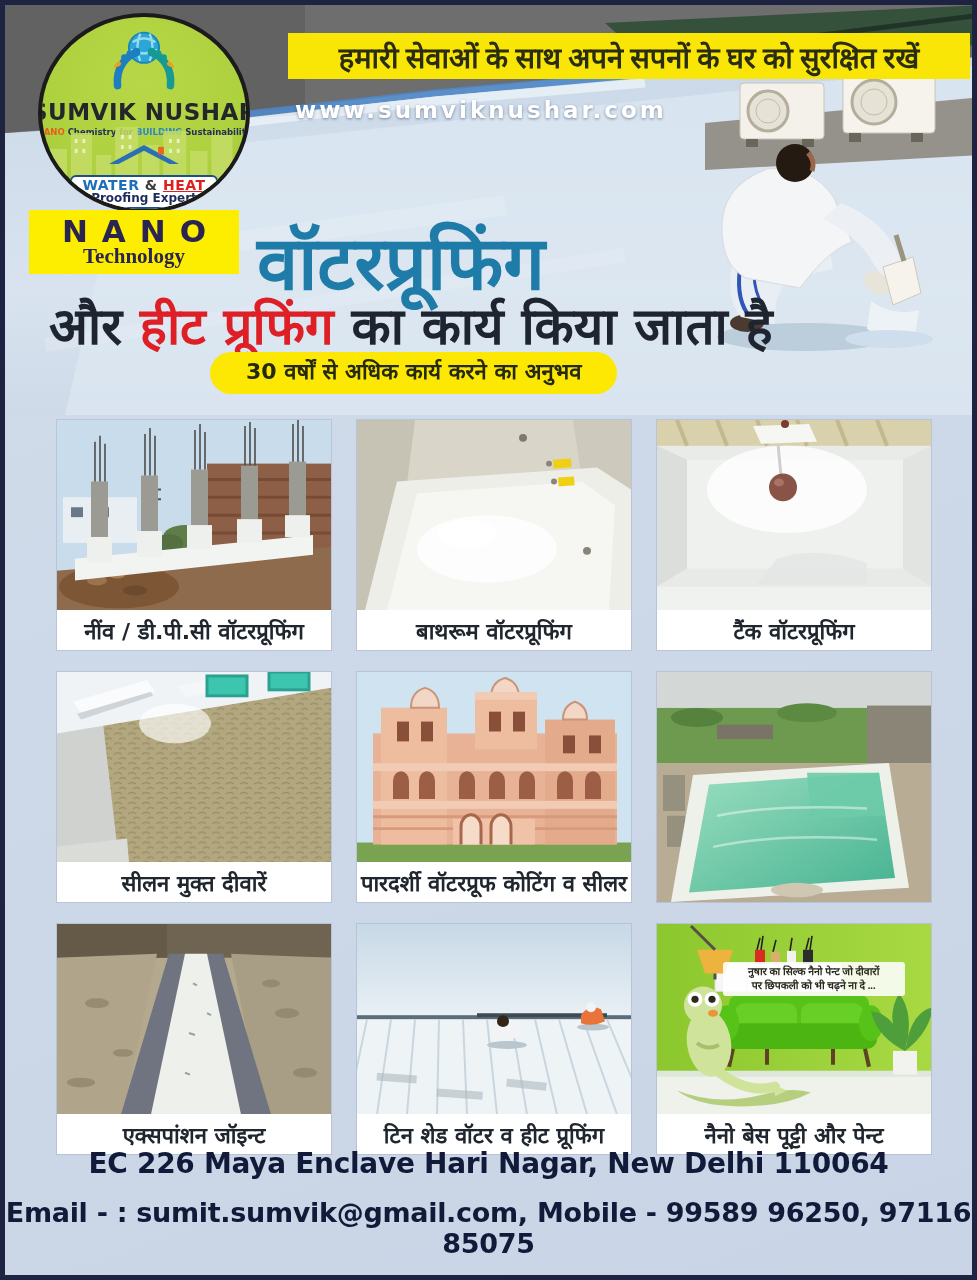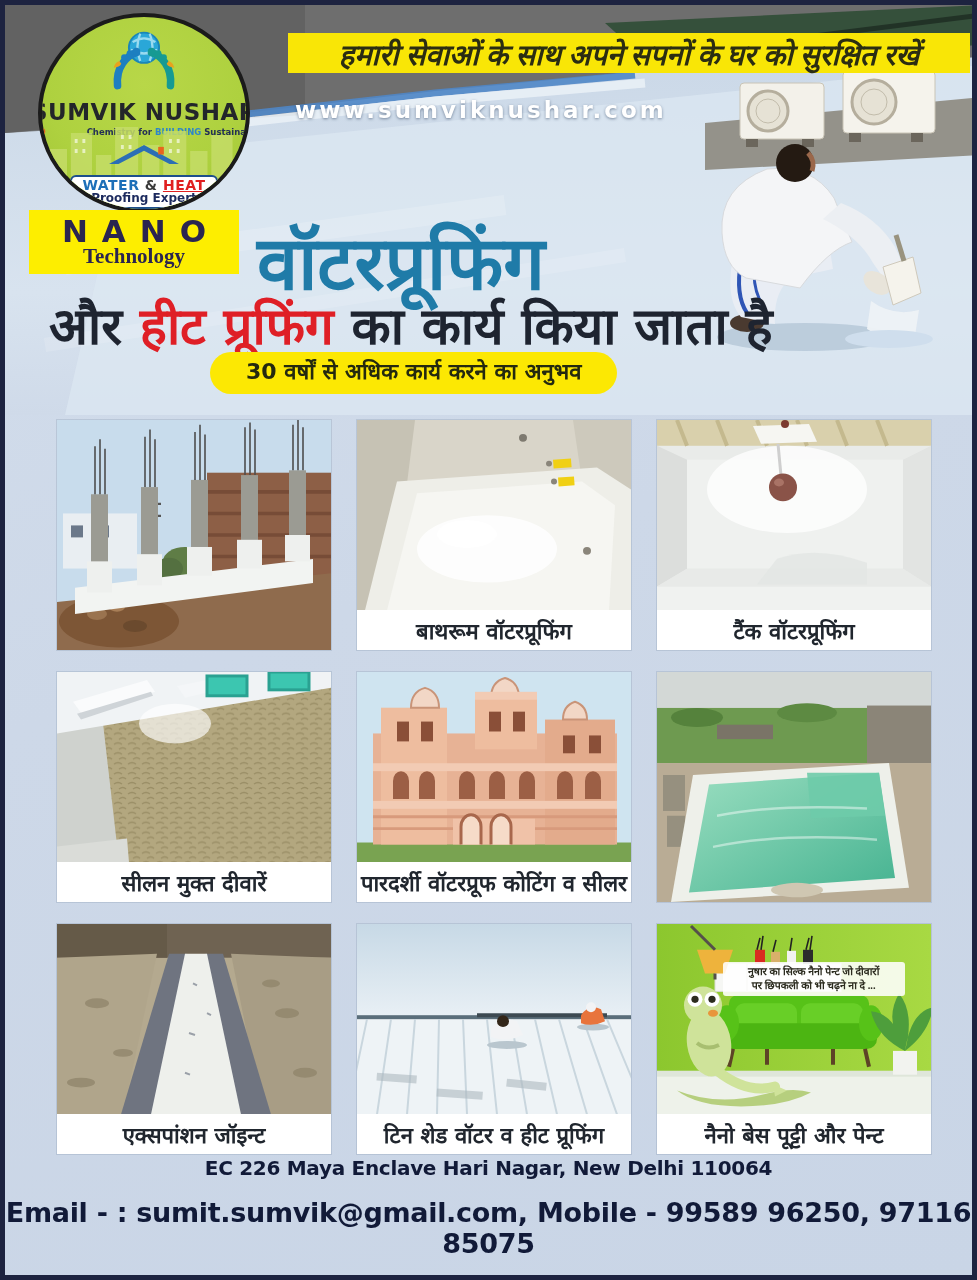--- a/index.html
+++ b/index.html
@@ -15,38 +15,38 @@
   .logo{
     position:absolute;left:33px;top:8px;width:212px;height:200px;border-radius:50%;
     background:radial-gradient(circle at 50% 35%,#b8d748 0%,#aed13f 60%,#a2c436 100%);
     border:4px solid #1b1b1b;box-sizing:border-box;overflow:hidden;
     display:flex;flex-direction:column;align-items:center;text-align:center;
   }
   .logo-globe{margin-top:10px;}
   .logo-name{font-size:23px;font-weight:800;color:#23262a;letter-spacing:.5px;margin-top:2px;white-space:nowrap;}
   .logo-tagline{font-size:8.5px;font-weight:700;margin-top:2px;white-space:nowrap;}
   .logo-tagline .t-nano{color:#e2611b;}
-  .logo-tagline .t-chem{color:#243055;padding-left:38px;}
+  .logo-tagline .t-chem{color:#243055;}
   .logo-tagline .t-build{color:#2e86c8;}
   .logo-tagline .t-sus{color:#243055;}
   .logo-skyline{position:absolute;bottom:0;left:0;width:100%;height:86px;opacity:.95;}
   .logo-badge{
     position:relative;margin-top:16px;background:#ffffff;border:2px solid #1d4f8c;border-radius:6px;
     padding:1px 10px 2px;line-height:1.05;z-index:2;
   }
   .logo-roof{position:relative;z-index:2;margin-top:8px;margin-bottom:-7px;}
   .badge-line1{font-size:14px;font-weight:800;letter-spacing:.5px;}
   .badge-water{color:#1d6fb8;} .badge-amp{color:#3a3a3a;} .badge-heat{color:#e02020;text-decoration:underline;}
   .badge-line2{font-size:12px;font-weight:800;color:#1c2a5e;}
   
   .top-banner{
-    position:absolute;left:283px;top:28px;width:682px;height:40px;background:#f9e606;
+    position:absolute;left:283px;top:28px;width:682px;height:46px;background:#f9e606;
     display:flex;align-items:center;justify-content:center;
     font-family:"Liberation Serif","DejaVu Serif",serif;
-    font-size:29px;font-weight:800;color:#2b2d12;white-space:nowrap;font-style:italic;
+    font-size:29px;font-weight:800;color:#2b2d12;white-space:nowrap;
   }
   .website{
     position:absolute;left:290px;top:92px;font-size:23px;font-weight:700;color:#ffffff;
     letter-spacing:3px;text-shadow:0 1px 3px rgba(40,60,90,.55);
   }
   
   .nano-badge{
     position:absolute;left:24px;top:205px;width:210px;height:64px;background:#fdee00;
     display:flex;flex-direction:column;align-items:center;justify-content:center;line-height:1.02;
   }
@@ -81,21 +81,21 @@
   .paint-note{
     position:absolute;left:24%;top:20%;width:62%;background:rgba(255,255,255,.88);
     border-radius:3px;padding:3px 6px;text-align:center;
     font-family:"Liberation Serif","DejaVu Serif",serif;
     font-size:10.5px;font-weight:700;color:#2c2c20;line-height:1.35;
   }
   
   .footer{
     position:absolute;left:0;bottom:16px;width:100%;text-align:center;color:#111a38;
   }
-  .footer-address{font-size:20px;font-weight:800;letter-spacing:-.3px;margin-top:16px;}
+  .footer-address{font-size:28px;font-weight:800;letter-spacing:-.3px;margin-top:16px;}
   .footer-contact{font-size:27px;font-weight:800;letter-spacing:-.3px;margin-top:17px;}
 </style>
 </head>
 <body>
 
 <div class="poster">
 
   <div class="hero-photo">
     <svg viewBox="0 0 977 410" preserveAspectRatio="none">
       <defs>
@@ -256,20 +256,21 @@
           </g>
           <g stroke="#4e4e4e" stroke-width="1.6">
             <path d="M38,62 v-40 M43,62 v-46 M48,62 v-38"></path>
               <path d="M88,56 v-42 M93,56 v-48 M98,56 v-40"></path>
               <path d="M138,50 v-40 M143,50 v-46 M148,50 v-38"></path>
               <path d="M188,46 v-40 M193,46 v-44 M198,46 v-38"></path>
               <path d="M236,42 v-38 M241,42 v-42 M246,42 v-36"></path>
           </g>
         </svg>
       </div>
+      <div class="tile-caption">नींव / डी.पी.सी वॉटरप्रूफिंग</div>
     </div>
 
     <div class="tile">
       <div class="tile-photo">
         <svg viewBox="0 0 274 192" preserveAspectRatio="none">
           <rect width="274" height="192" fill="#d9d5c9"></rect>
           <polygon points="0,0 58,0 34,192 0,192" fill="#c6c2b4"></polygon>
           <polygon points="216,0 274,0 274,192 244,192" fill="#cdc9bc"></polygon>
           <polygon points="40,62 240,48 274,70 274,192 8,192" fill="#eeeee8"></polygon>
           <polygon points="60,74 225,62 258,86 252,192 30,192" fill="#f6f6f2"></polygon>

